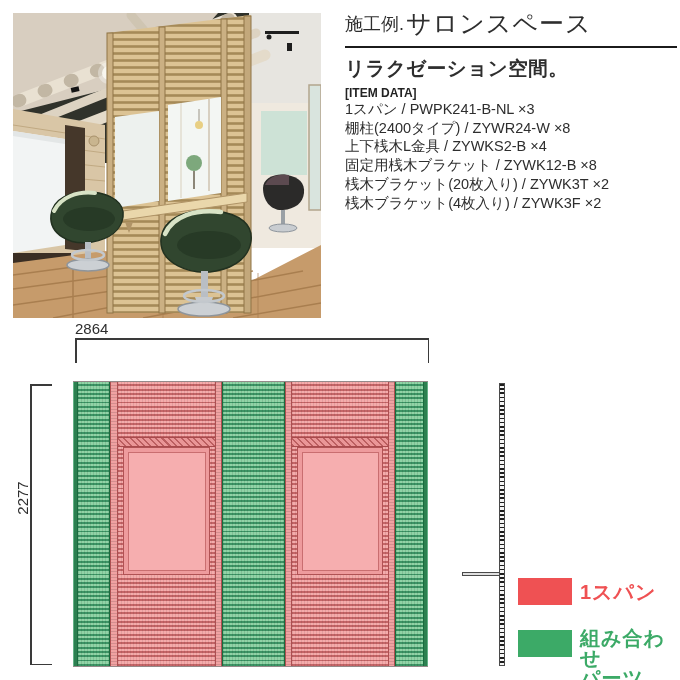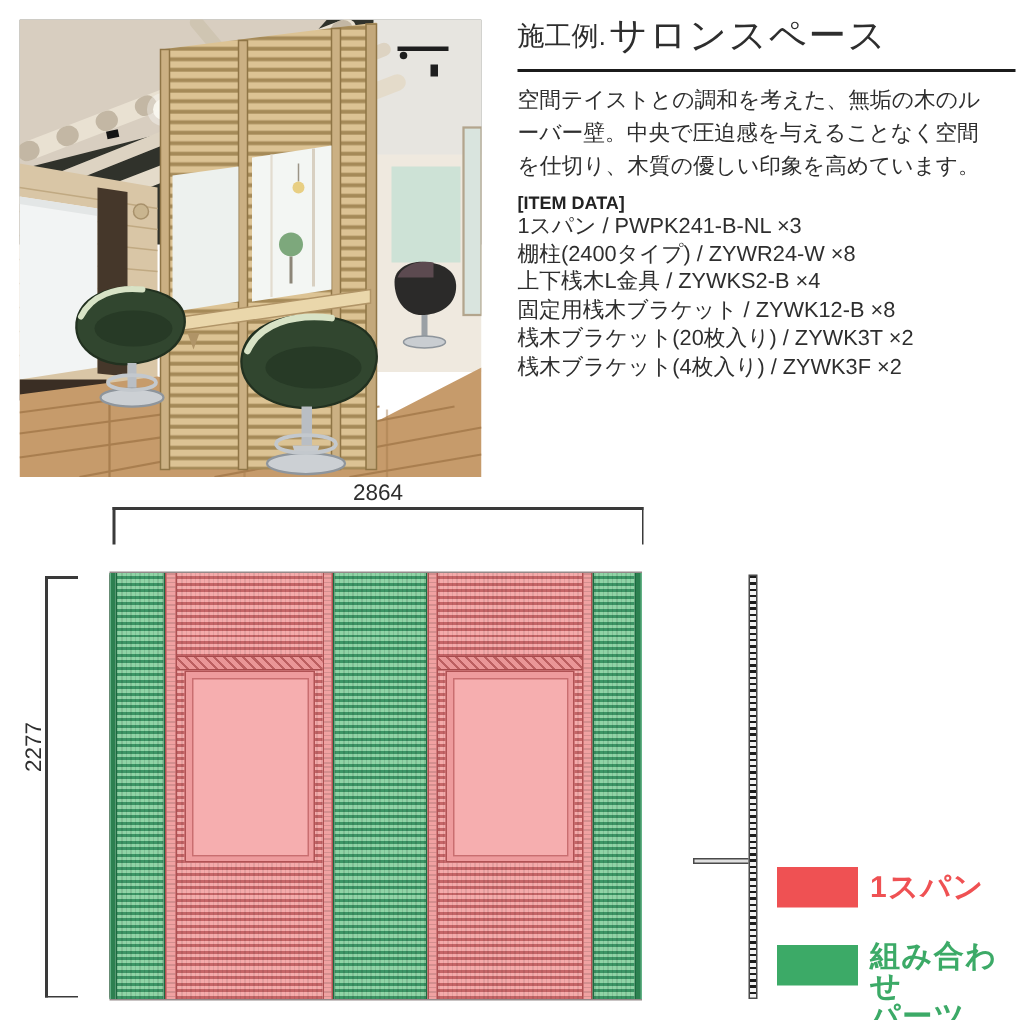--- a/index.html
+++ b/index.html
@@ -14,21 +14,21 @@
   .title-main{font-size:25px;letter-spacing:1px;}
   .title-rule{border:none;border-top:2.5px solid #1b1b1b;margin:6px 0 8px 0;width:332px;}
   .subtitle{font-size:19.5px;font-weight:bold;line-height:24px;color:#2e2e2e;letter-spacing:.5px;}
   .desc{font-size:14.5px;line-height:22px;margin-top:7px;color:#2e2e2e;}
   .item-heading{font-size:12px;font-weight:bold;margin-top:6px;color:#222;}
   .item-line{display:block;font-size:14.5px;line-height:18.7px;color:#2e2e2e;}
 
   
   .dim-line{background:#3a3a3a;}
   .dim-label{font-size:15px;color:#2e2e2e;}
-  #dim-top-label{left:75px;top:320px;width:354px;text-align:center;}
+  #dim-top-label{left:75px;top:320px;width:354px;text-align:left;}
   #dim-top-h{left:75px;top:338px;width:354px;height:1.5px;}
   #dim-top-vl{left:75px;top:338px;width:1.5px;height:25px;}
   #dim-top-vr{left:427.5px;top:338px;width:1.5px;height:25px;}
   #dim-left-v{left:30px;top:384px;width:1.5px;height:281px;}
   #dim-left-tt{left:30px;top:384px;width:22px;height:1.5px;}
   #dim-left-tb{left:30px;top:663.5px;width:22px;height:1.5px;}
   #dim-left-label{left:0px;top:490px;width:44px;height:16px;text-align:center;
                   transform:rotate(-90deg);}
 
   
@@ -195,25 +195,21 @@
   </svg>
 </div>
 
 <div class="abs" id="text-col">
   <div class="title-row">
     <span class="title-prefix">施工例.</span>
     <span class="title-main">サロンスペース</span>
   </div>
   <hr class="title-rule">
   <div class="subtitle">
-  </div>
-  <div class="desc">
-    <span style="display:block">空間テイストとの調和を考えた、無垢の木のル</span>
-    <span style="display:block">ーバー壁。中央で圧迫感を与えることなく空間</span>
-    <span style="display:block">を仕切り、木質の優しい印象を高めています。</span>
+    <span style="display:block">リラクゼーション空間。</span>
   </div>
   <div class="item-heading">[ITEM DATA]</div>
   <div>
     <span class="item-line">1スパン / PWPK241-B-NL ×3</span>
     <span class="item-line">棚柱(2400タイプ) / ZYWR24-W ×8</span>
     <span class="item-line">上下桟木L金具 / ZYWKS2-B ×4</span>
     <span class="item-line">固定用桟木ブラケット / ZYWK12-B ×8</span>
     <span class="item-line">桟木ブラケット(20枚入り) / ZYWK3T ×2</span>
     <span class="item-line">桟木ブラケット(4枚入り) / ZYWK3F ×2</span>
   </div>

